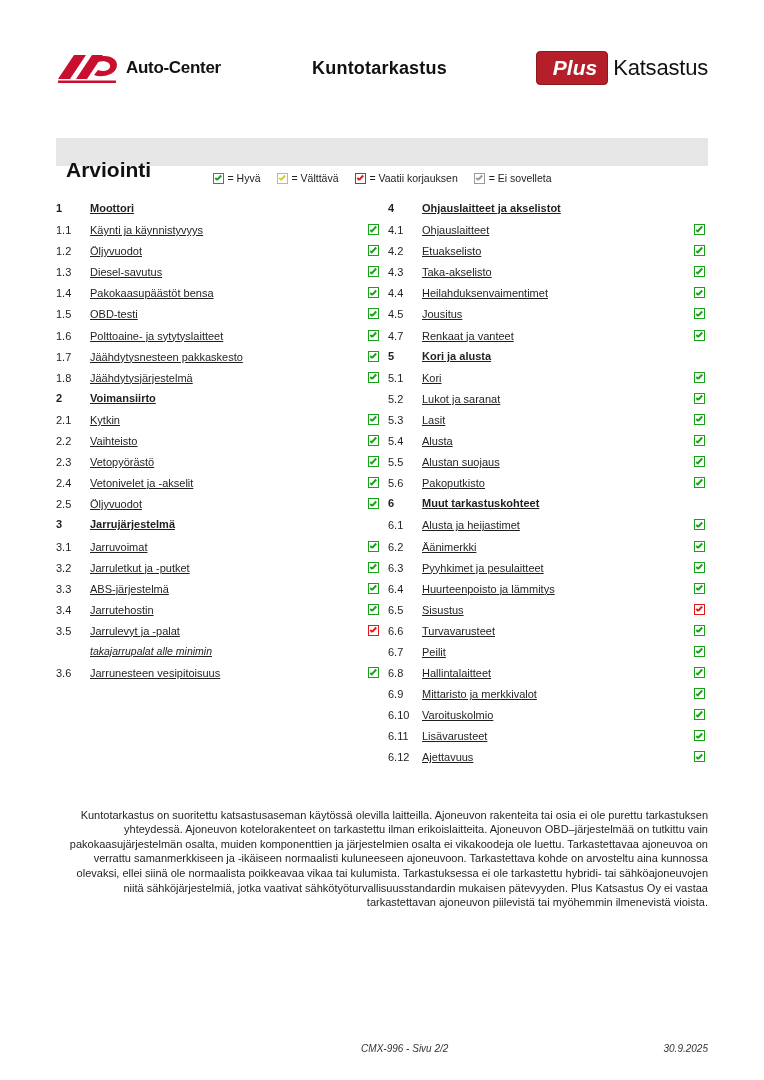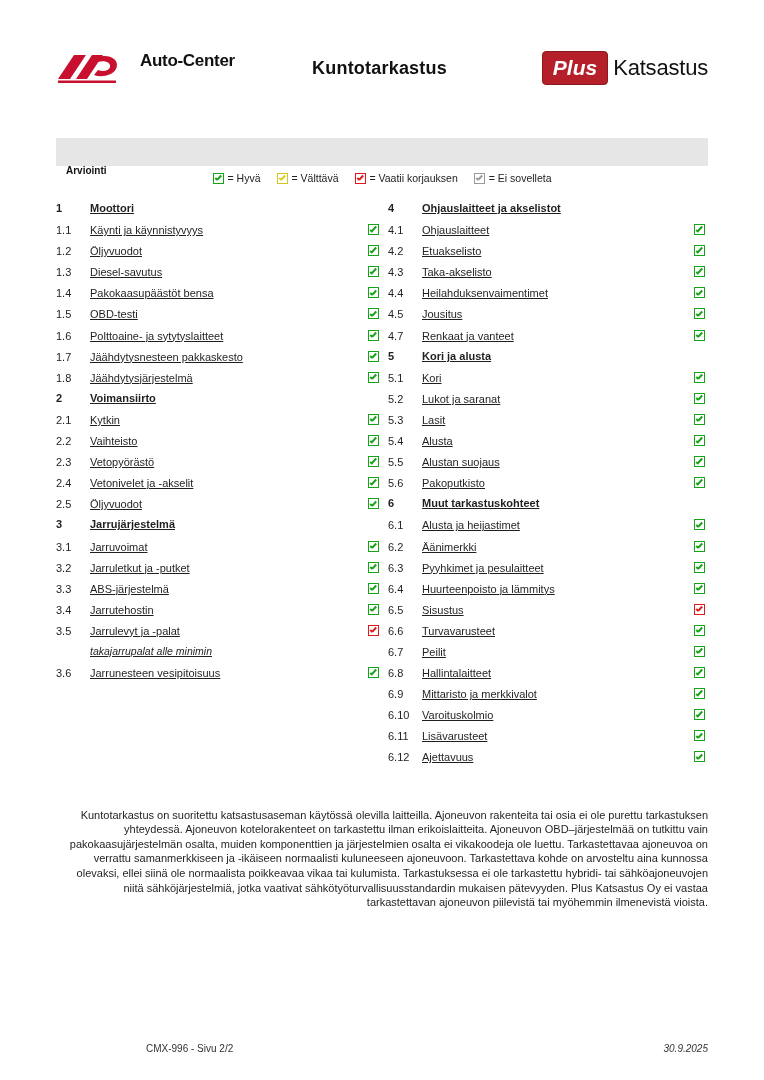--- a/index.html
+++ b/index.html
@@ -22,22 +22,22 @@
   
   .header {
     display: flex;
     align-items: center;
     justify-content: space-between;
     height: 72px;
     margin-top: 4px;
   }
   .logo-left {
     display: flex;
-    align-items: flex-start;
-    gap: 20px;
+    align-items: center;
+    gap: 6px;
     width: 210px;
   }
   .ac-mark {
     position: relative;
     width: 64px;
     height: 34px;
   }
   .ac-mark svg { display: block; }
   .ac-text {
     font-weight: bold;
@@ -60,21 +60,21 @@
     gap: 5px;
     width: 215px;
     justify-content: flex-end;
   }
   .plus-badge {
     background: #b51f2a;
     color: #fff;
     font-weight: bold;
     font-style: italic;
     font-size: 21px;
-    padding: 5px 10px 6px 10px;
+    padding: 5px 10px 6px 16px;
     border-radius: 4px;
     line-height: 1;
     border: 1px solid #8d1820;
     position: relative;
   }
   .katsastus-text {
     font-size: 22px;
     font-weight: normal;
     color: #111;
     letter-spacing: -0.2px;
@@ -83,21 +83,21 @@
   
   .section-bar {
     margin-top: 34px;
     background: #e6e6e6;
     height: 28px;
     display: flex;
     align-items: center;
     padding-left: 10px;
   }
   .section-bar .label {
-    font-size: 10px;
+    font-size: 21px;
     font-weight: bold;
     color: #111;
     margin-top: 36px;
   }
 
   
   .legend {
     display: flex;
     justify-content: center;
     align-items: center;
@@ -201,20 +201,22 @@
     left: 56px;
     right: 56px;
     bottom: 26px;
     display: flex;
     align-items: center;
     font-size: 10px;
     color: #333;
   }
   .page-footer .center {
     flex: 1;
+    text-align: center;
+    font-style: italic;
   }
   .page-footer .right {
     font-style: italic;
     white-space: nowrap;
   }
   .page-footer .left { width: 90px; }
 </style>
 </head>
 <body>
 

